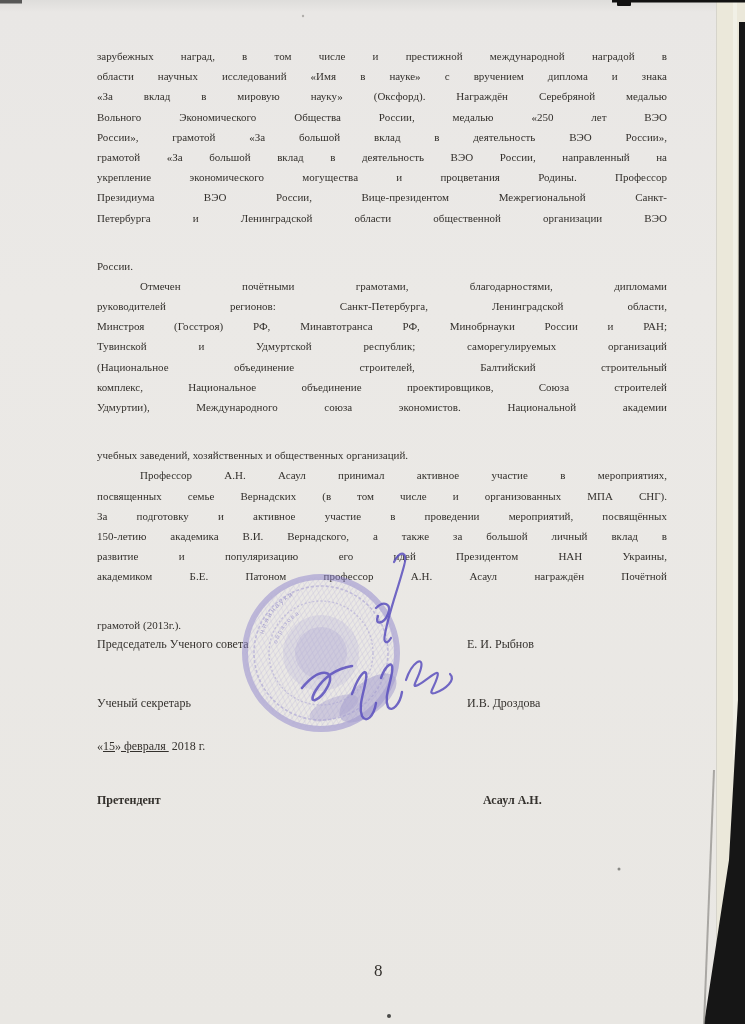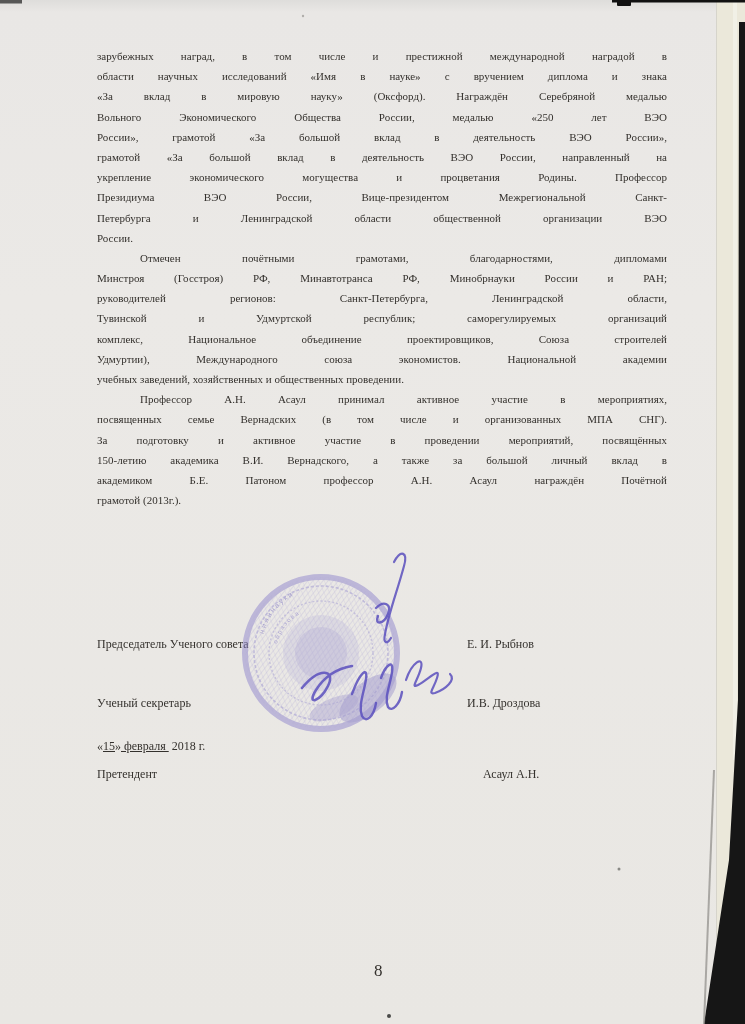--- a/index.html
+++ b/index.html
@@ -5,21 +5,21 @@
   html,body{margin:0;padding:0;}
   .page{
     position:relative;width:745px;height:1024px;overflow:hidden;
     background:linear-gradient(180deg,#dedddb 0px,#e9e7e5 12px,#ebe9e6 300px,#e9e7e3 100%);
     font-family:"Liberation Serif","DejaVu Serif",serif;
     color:#34312d;
   }
   .textblock{position:absolute;left:97px;top:46px;width:570px;font-size:11px;line-height:20.2px;z-index:1;}
   .para{margin:0;}
   .para .line{text-align:justify;text-align-last:justify;height:20.2px;}
-  .para .line:last-child{text-align-last:left;}
+  .para .line:last-child{text-align-last:left;margin-top:28px;}
   .para.indent .line:first-child{text-indent:43px;}
   .sigrow{position:absolute;left:97px;width:570px;font-size:12px;line-height:20px;z-index:1;}
   .sigrow .name{position:absolute;top:0;}
   .name-a{left:370px;}
   .name-b{left:386px;}
   .u{text-decoration:underline;}
   .pre{white-space:pre;text-align:center;}
   .pagenum{position:absolute;left:374px;top:961px;font-size:17px;z-index:1;}
   .stamp{position:absolute;left:216px;top:548px;z-index:2;pointer-events:none;}
   .sigink{position:absolute;left:278px;top:546px;z-index:3;pointer-events:none;}
@@ -38,52 +38,54 @@
         <div class="line">Вольного Экономического Общества России, медалью «250 лет ВЭО</div>
         <div class="line">России», грамотой «За большой вклад в деятельность ВЭО России»,</div>
         <div class="line">грамотой «За большой вклад в деятельность ВЭО России, направленный на</div>
         <div class="line">укрепление экономического могущества и процветания Родины. Профессор</div>
         <div class="line">Президиума ВЭО России, Вице-президентом Межрегиональной Санкт-</div>
         <div class="line">Петербурга и Ленинградской области общественной организации ВЭО</div>
         <div class="line">России.</div>
       </div>
     <div class="para indent">
         <div class="line">Отмечен почётными грамотами, благодарностями, дипломами</div>
+        <div class="line">руководителей регионов: Санкт-Петербурга, Ленинградской области,</div>
         <div class="line">Минстроя (Госстроя) РФ, Минавтотранса РФ, Минобрнауки России и РАН;</div>
-        <div class="line">руководителей регионов: Санкт-Петербурга, Ленинградской области,</div>
         <div class="line">Тувинской и Удмуртской республик; саморегулируемых организаций</div>
+        <div class="line">(Национальное объединение строителей, Балтийский строительный</div>
         <div class="line">комплекс, Национальное объединение проектировщиков, Союза строителей</div>
         <div class="line">Удмуртии), Международного союза экономистов. Национальной академии</div>
-        <div class="line">учебных заведений, хозяйственных и общественных проведении.</div>
+        <div class="line">учебных заведений, хозяйственных и общественных организаций.</div>
       </div>
     <div class="para indent">
         <div class="line">Профессор А.Н. Асаул принимал активное участие в мероприятиях,</div>
         <div class="line">посвященных семье Вернадских (в том числе и организованных МПА СНГ).</div>
         <div class="line">За подготовку и активное участие в проведении мероприятий, посвящённых</div>
         <div class="line">150-летию академика В.И. Вернадского, а также за большой личный вклад в</div>
+        <div class="line">развитие и популяризацию его идей Президентом НАН Украины,</div>
         <div class="line">академиком Б.Е. Патоном профессор А.Н. Асаул награждён Почётной</div>
         <div class="line">грамотой (2013г.).</div>
       </div>
   </div>
 
   <div class="sigrow" style="top:634px;">
     <span>Председатель Ученого совета</span>
     <span class="name name-a">Е. И. Рыбнов</span>
   </div>
 
   <div class="sigrow" style="top:693px;">
     <span>Ученый секретарь</span>
     <span class="name name-a">И.В. Дроздова</span>
   </div>
 
   <div class="sigrow" style="top:736px;">
     <span>«</span><span class="u">15</span><span>»</span><span class="u pre"> февраля </span><span class="pre"> 2018 г.</span>
   </div>
 
-  <div class="sigrow" style="top:764px;">
+  <div class="sigrow" style="top:790px;font-weight:bold;">
     <span>Претендент</span>
     <span class="name name-b">Асаул А.Н.</span>
   </div>
 
   <div class="pagenum">8</div>
 
   <svg class="stamp" width="212" height="212" viewBox="0 0 212 212">
     <defs>
       <pattern id="hatch" width="4" height="4" patternUnits="userSpaceOnUse" patternTransform="rotate(38)">
         <line x1="0" y1="0" x2="0" y2="4" stroke="#8d84cc" stroke-width="1.1"></line>

